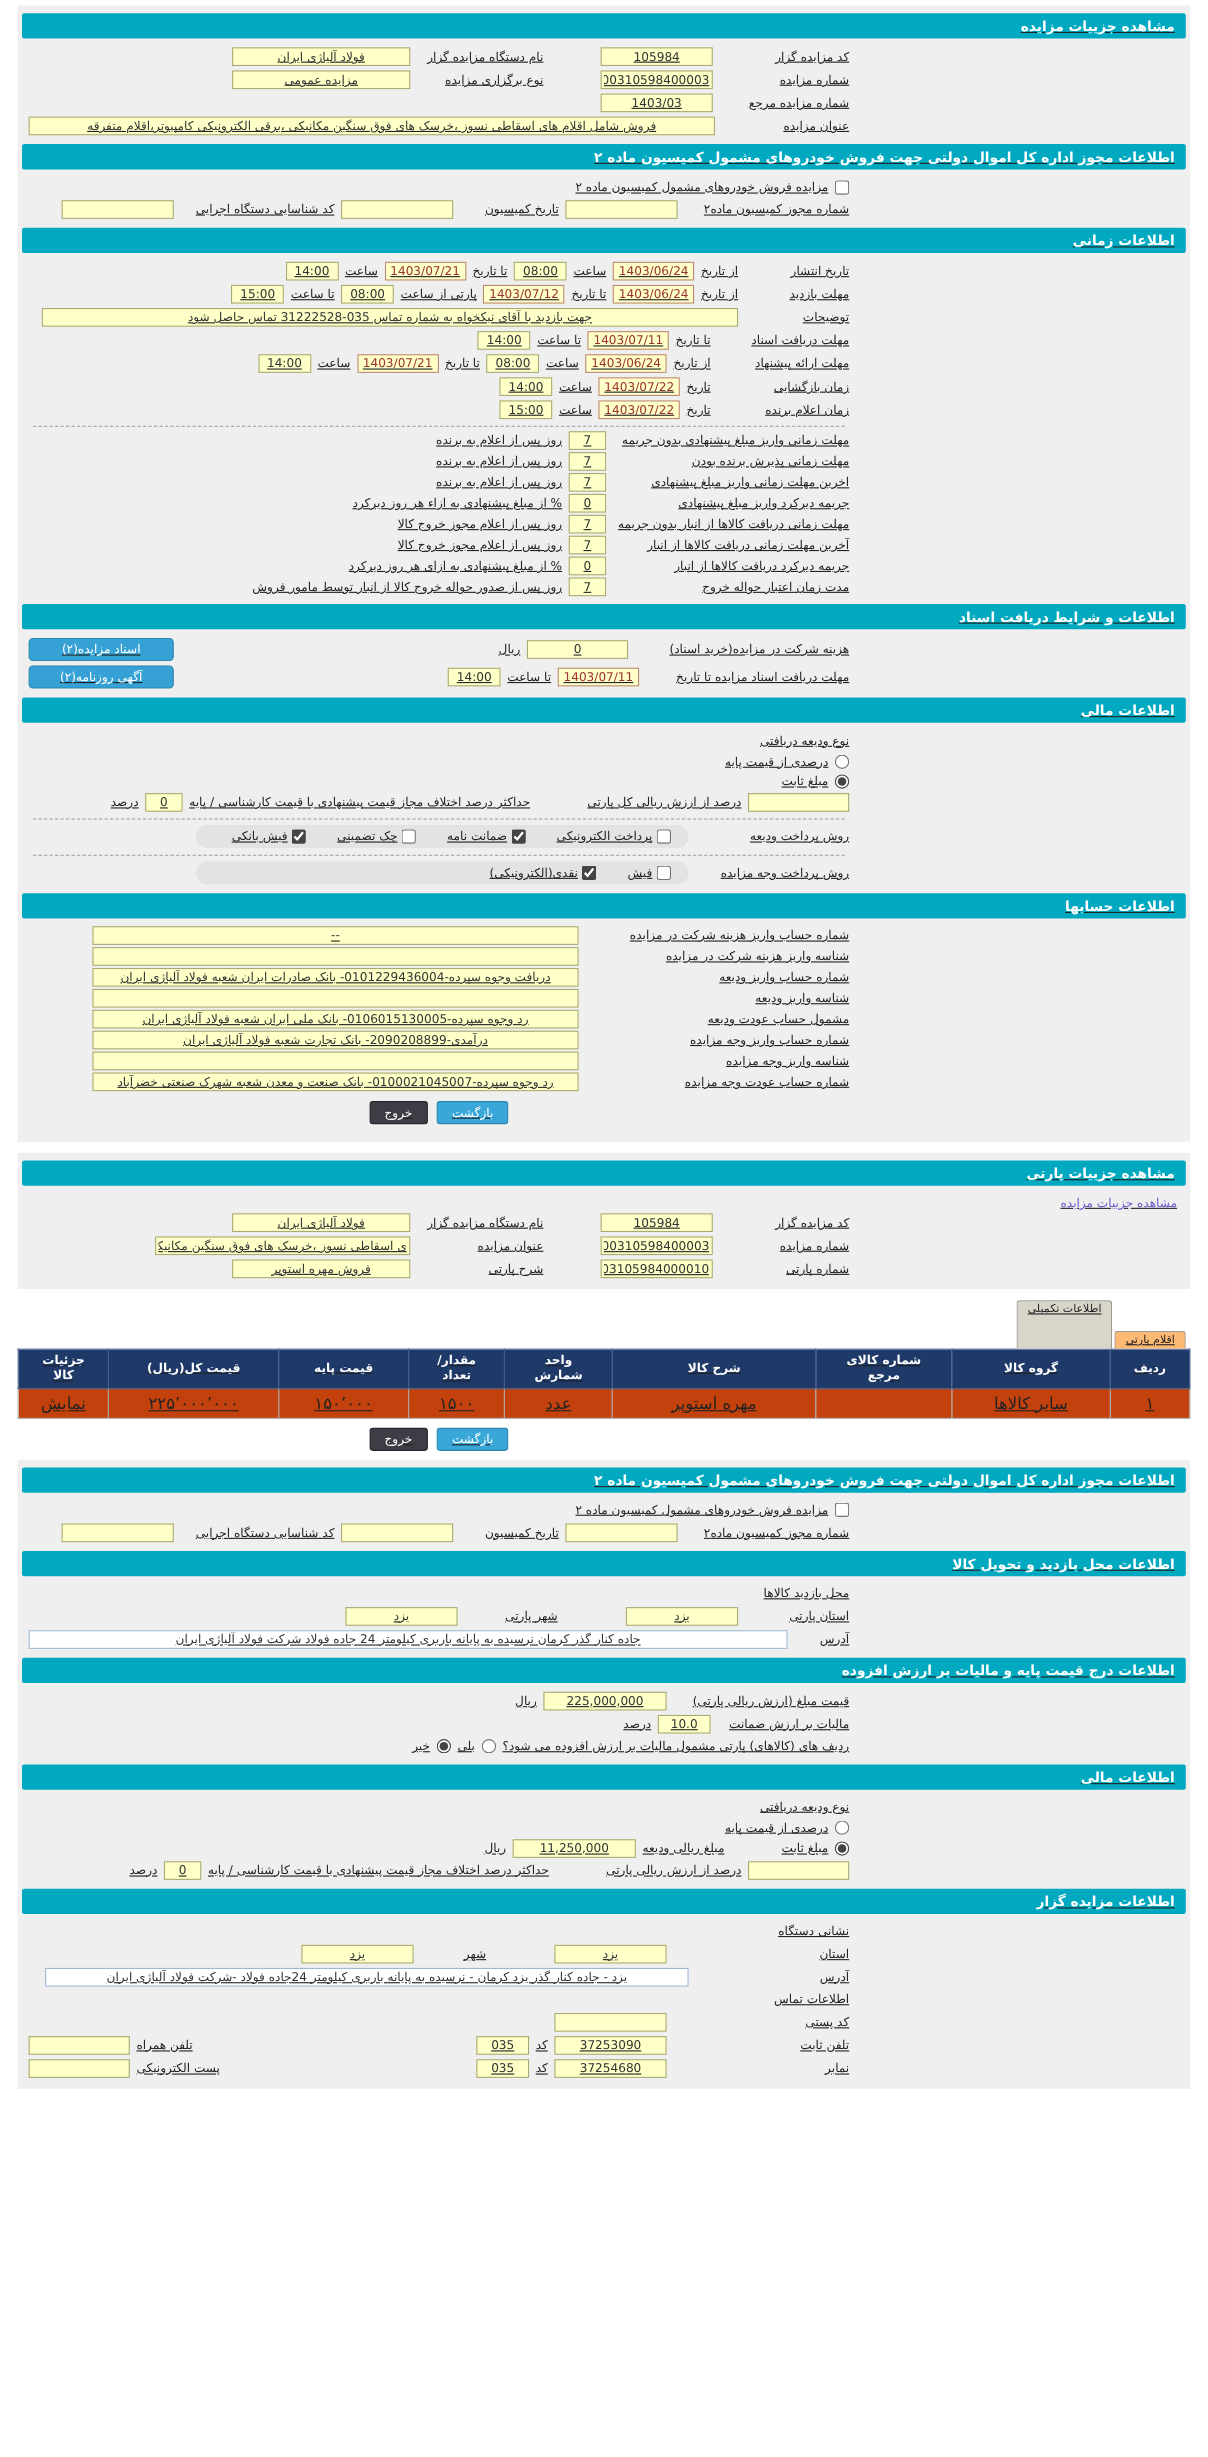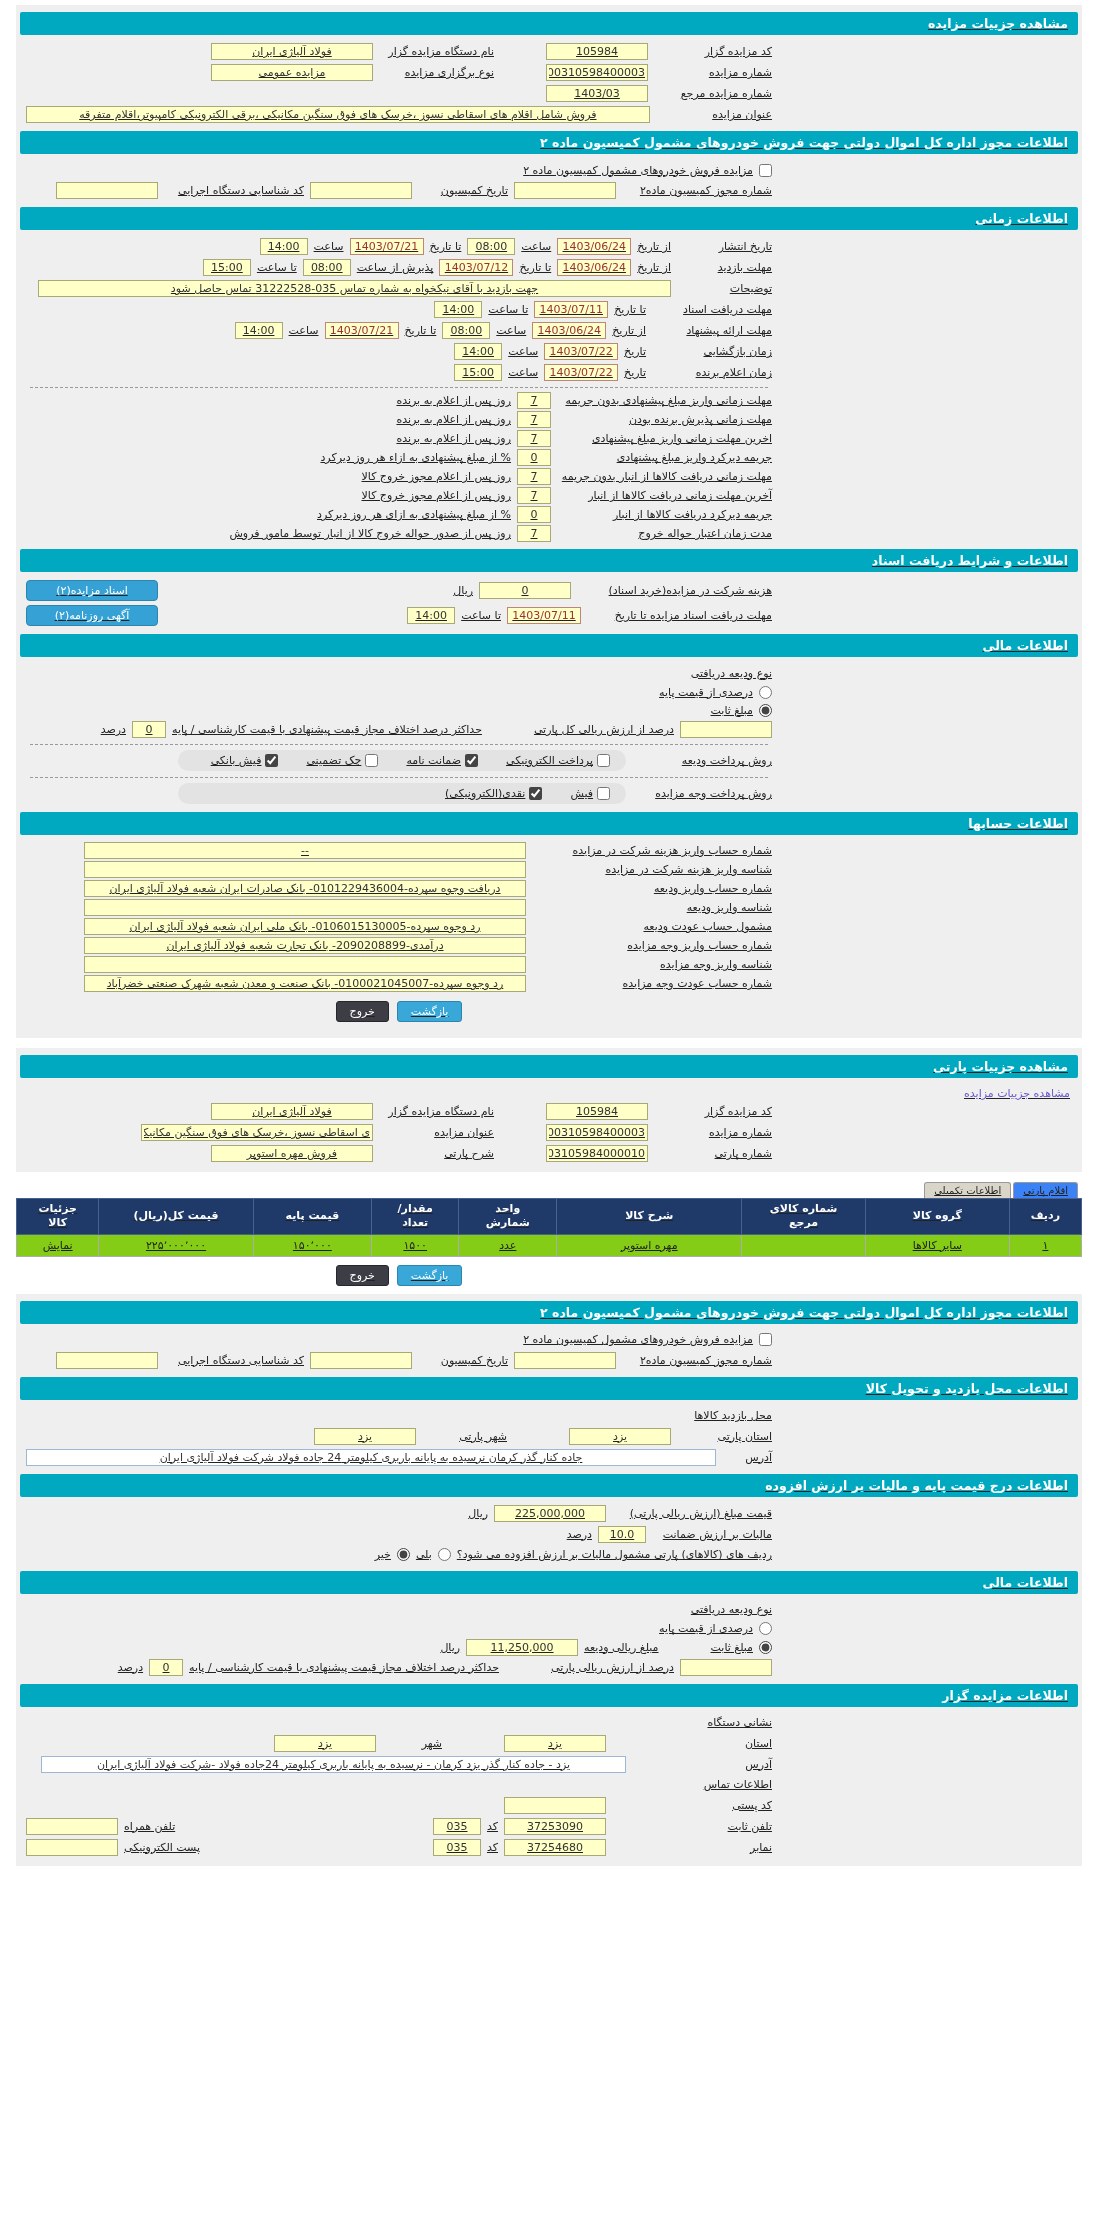--- a/index.html
+++ b/index.html
@@ -38,25 +38,25 @@
   .btn{border-radius:3px;padding:3px 13px;font-size:11px;font-family:inherit;cursor:pointer;color:#fff;}
   .btn-blue{background:var(--btn_blue);border:1px solid #2b85ae;}
   .btn-dark{background:var(--btn_dark);border:1px solid #26262c;}
   .btn-doc{background:#35a1d5;border:1px solid #2b85ae;width:132px;border-radius:4px;}
   .btns{display:flex;gap:8px;justify-content:center;padding:8px 0;width:766px;margin:0 auto 0 0;}
   .link-row{padding:3px 12px 1px;text-align:right;}
   .plink{color:var(--link);font-size:11px;cursor:pointer;}
   .tabs{display:flex;padding:0 4px;margin-top:8px;gap:2px;}
   .tab{border:1px solid #999;border-bottom:none;padding:2px 9px;font-size:10px;
        background:#d9d5c9;border-radius:3px 3px 0 0;cursor:pointer;}
-  .tab.on{background:#3b82f6;}
+  .tab.on{background:#fdba74;margin-top:28px;}
   table.items{width:100%;border-collapse:collapse;}
   .items th{background:var(--table_header);color:#fff;font-weight:bold;font-size:11px;
             padding:3px 20px;border:1px solid #46618f;line-height:1.3;}
-  .items td{background:#84cc16;border:1px solid #adadad;font-size:11px;padding:4px;text-align:center;}
+  .items td{background:#c2410c;border:1px solid #adadad;font-size:15px;padding:4px;text-align:center;}
   .c-no{width:52px}.c-group{width:140px}.c-ref{width:120px}.c-desc{width:180px}.c-unit{width:95px}
   .c-qty{width:85px}.c-base{width:115px}.c-total{width:150px}.c-det{width:80px}
   .view{cursor:pointer;color:#222;}
 </style>
 </head>
 <body>
 
 <div class="page">
 
   <div class="panel">
@@ -114,21 +114,21 @@
         <input class="inp date in70" value="1403/07/21" style="">
         <span class="lbl">ساعت</span>
         <input class="inp in45" value="14:00" style="">
       </div>
       <div class="row">
         <span class="lbl w95">مهلت بازدید</span>
         <span class="lbl">از تاریخ</span>
         <input class="inp date in70" value="1403/06/24" style="">
         <span class="lbl">تا تاریخ</span>
         <input class="inp date in70" value="1403/07/12" style="">
-        <span class="lbl">پذیرش از ساعت</span>
+        <span class="lbl">پارتی از ساعت</span>
         <input class="inp in45" value="08:00" style="">
         <span class="lbl">تا ساعت</span>
         <input class="inp in45" value="15:00" style="">
       </div>
       <div class="row">
         <span class="lbl w95">توضیحات</span>
         <input class="inp in633" value="جهت بازدید با آقای نیکخواه به شماره تماس 035-31222528 تماس حاصل شود" style="">
       </div>
       <div class="row">
         <span class="lbl w120">مهلت دریافت اسناد</span>

